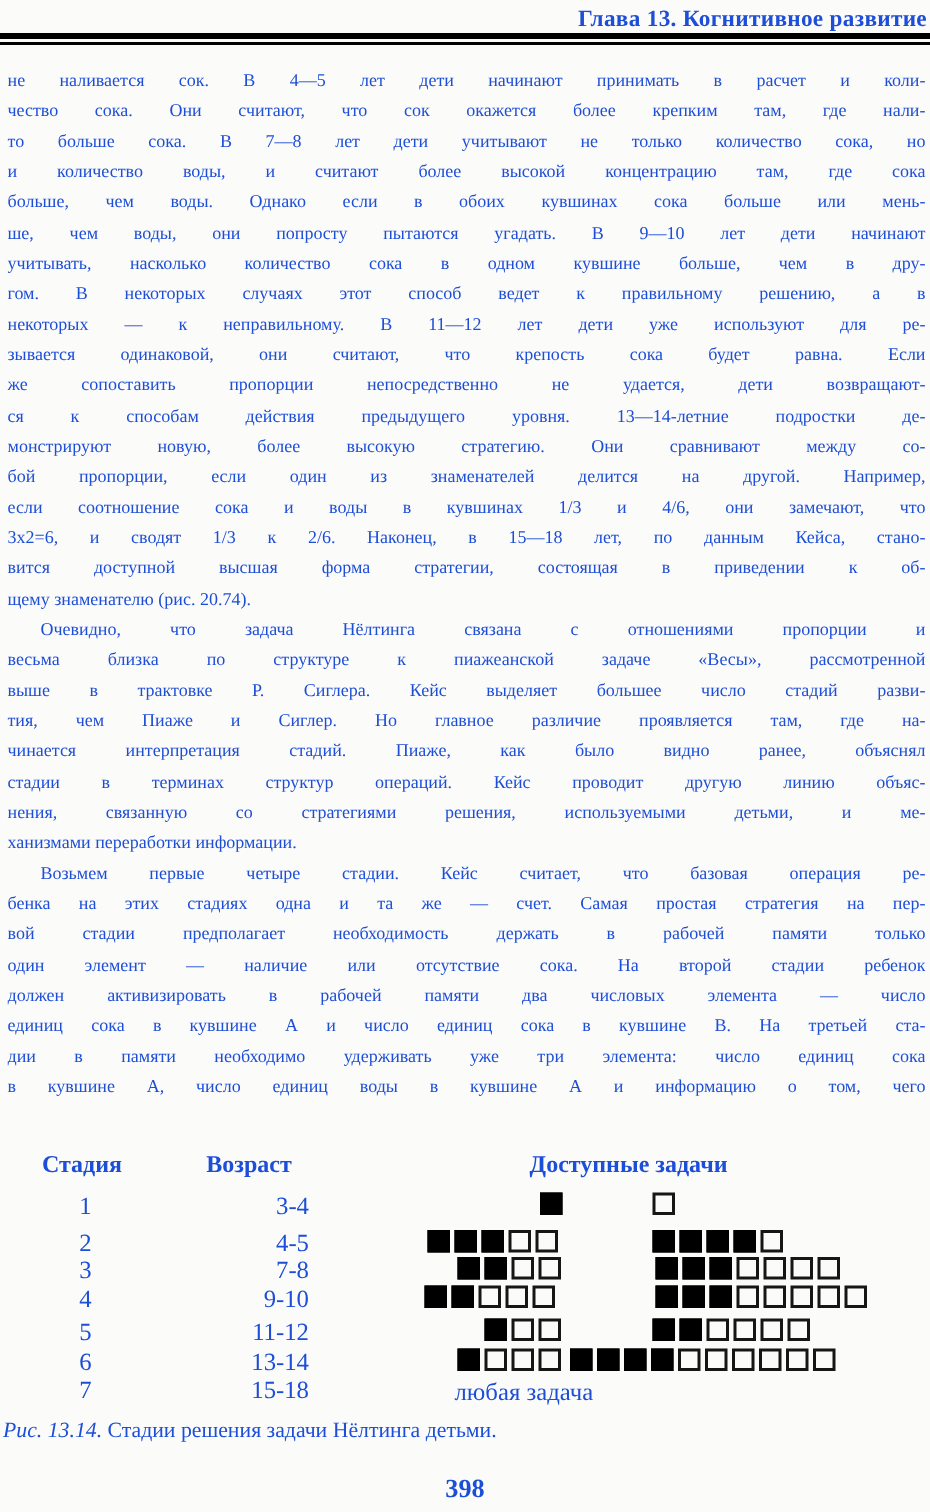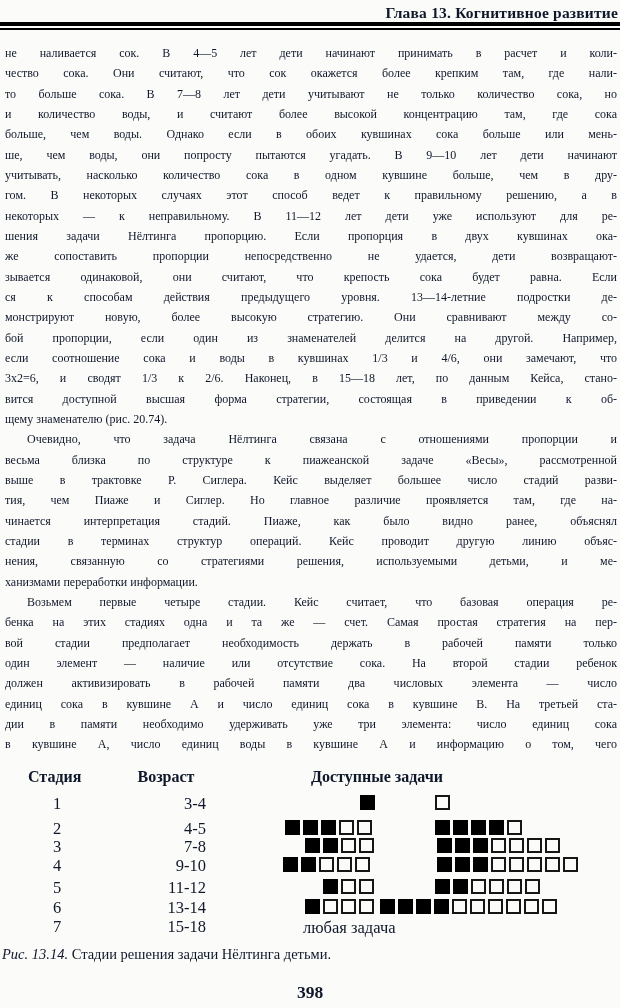--- a/index.html
+++ b/index.html
@@ -1,18 +1,18 @@
 <!DOCTYPE html>
 <html><head>
 <meta charset="utf-8">
 <style>
   html,body{margin:0;padding:0;background:#777;}
   .page{
     position:relative;width:620px;height:1008px;background:#fbfbf9;
-    font-family:"Liberation Serif","DejaVu Serif",serif;color:#0f172a;
+    font-family:"Liberation Serif","DejaVu Serif",serif;color:#1d4ed8;
     overflow:hidden;margin:0 auto;
   }
   .running-head{
     position:absolute;top:4px;right:2px;left:0;
     text-align:right;font-weight:bold;font-size:15.5px;letter-spacing:.2px;
   }
   .head-rule{
     position:absolute;top:22px;left:0;width:620px;height:2px;
     border-top:4px solid #000;border-bottom:2px solid #000;
   }
@@ -24,21 +24,21 @@
     line-height:20.34px;height:20.34px;
     text-align:justify;text-align-last:justify;
     white-space:normal;overflow:hidden;
   }
   .line.indent{text-indent:22px;}
   .line.end{text-align-last:left;}
   .figure{position:absolute;top:760px;left:0;width:586px;height:215px;font-size:16.5px;}
   .fig-head{position:absolute;top:8px;font-weight:bold;font-size:16px;}
   .fh-stage{left:28px;}
   .fh-age{left:126px;width:80px;text-align:center;}
-  .fh-tasks{left:311px;width:190px;text-align:left;}
+  .fh-tasks{left:295px;width:190px;text-align:right;}
   .fig-row{position:absolute;left:0;width:620px;height:18px;line-height:17px;}
   .stage-num{position:absolute;left:40px;width:34px;text-align:center;}
   .age-val{position:absolute;left:126px;width:80px;text-align:right;}
   .grp{position:absolute;top:0;white-space:nowrap;}
   .sq{display:inline-block;width:15px;height:15px;margin-right:3px;vertical-align:top;box-sizing:border-box;}
   .sq.f{background:#000;border:1px solid #000;}
   .sq.e{background:#fbfbf9;border:2px solid #161616;}
   .any-task{position:absolute;left:303px;top:1px;}
   .caption{position:absolute;left:2px;top:186px;font-size:14.5px;}
   .caption .cap-label{font-style:italic;}
@@ -59,23 +59,22 @@
   <div class="body-text">
       <div class="line">не наливается сок. В 4—5 лет дети начинают принимать в расчет и коли-</div>
       <div class="line">чество сока. Они считают, что сок окажется более крепким там, где нали-</div>
       <div class="line">то больше сока. В 7—8 лет дети учитывают не только количество сока, но</div>
       <div class="line">и количество воды, и считают более высокой концентрацию там, где сока</div>
       <div class="line">больше, чем воды. Однако если в обоих кувшинах сока больше или мень-</div>
       <div class="line">ше, чем воды, они попросту пытаются угадать. В 9—10 лет дети начинают</div>
       <div class="line">учитывать, насколько количество сока в одном кувшине больше, чем в дру-</div>
       <div class="line">гом. В некоторых случаях этот способ ведет к правильному решению, а в</div>
       <div class="line">некоторых — к неправильному. В 11—12 лет дети уже используют для ре-</div>
-      <div class="line">шения задачи Нёлтинга пропорцию. Если пропорция в двух кувшинах ока-</div>
+      <div class="line">зывается одинаковой, они считают, что крепость сока будет равна. Если</div>
       <div class="line">же сопоставить пропорции непосредственно не удается, дети возвращают-</div>
-      <div class="line">зывается одинаковой, они считают, что крепость сока будет равна. Если</div>
       <div class="line">ся к способам действия предыдущего уровня. 13—14-летние подростки де-</div>
       <div class="line">монстрируют новую, более высокую стратегию. Они сравнивают между со-</div>
       <div class="line">бой пропорции, если один из знаменателей делится на другой. Например,</div>
       <div class="line">если соотношение сока и воды в кувшинах 1/3 и 4/6, они замечают, что</div>
       <div class="line">3x2=6, и сводят 1/3 к 2/6. Наконец, в 15—18 лет, по данным Кейса, стано-</div>
       <div class="line">вится доступной высшая форма стратегии, состоящая в приведении к об-</div>
       <div class="line end">щему знаменателю (рис. 20.74).</div>
       <div class="line indent">Очевидно, что задача Нёлтинга связана с отношениями пропорции и</div>
       <div class="line">весьма близка по структуре к пиажеанской задаче «Весы», рассмотренной</div>
       <div class="line">выше в трактовке Р. Сиглера. Кейс выделяет большее число стадий разви-</div>

